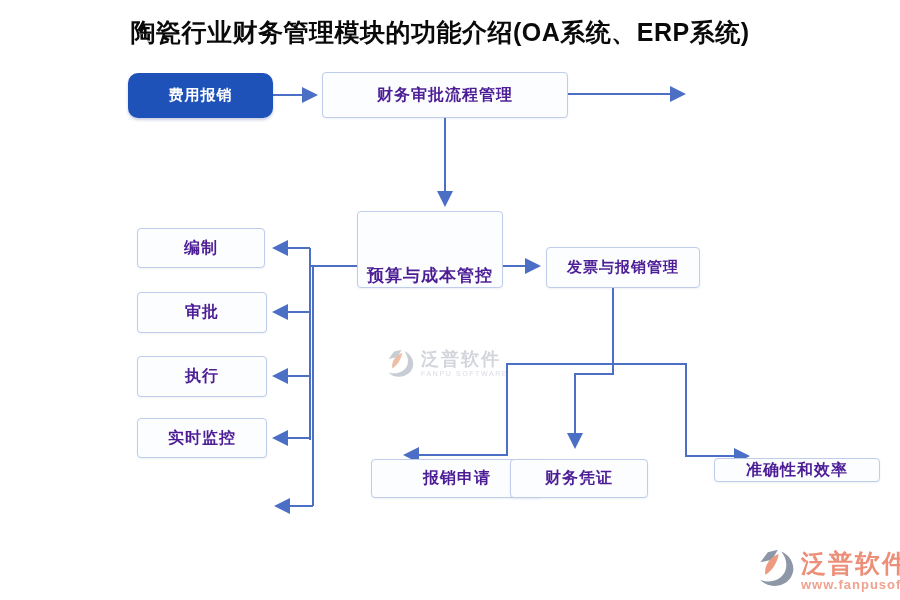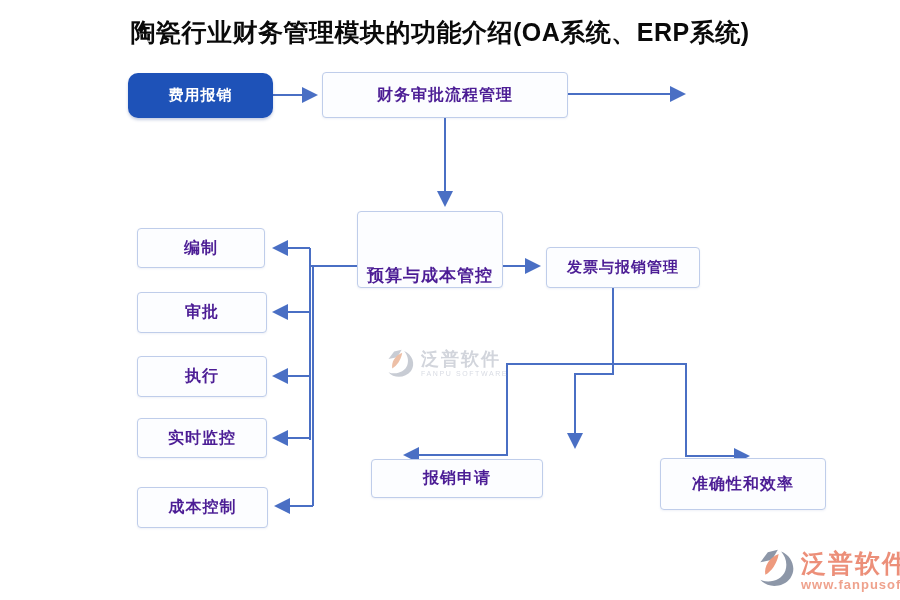--- a/index.html
+++ b/index.html
@@ -73,24 +73,24 @@
   <div class="node primary" style="left:84px;top:73px;width:145px;height:45px;margin-left:44px;">费用报销</div>
   <div class="node" style="left:322px;top:72px;width:246px;height:46px;">财务审批流程管理</div>
 
   <div class="node tall" style="left:357px;top:211px;width:146px;height:77px;">预算与成本管控</div>
   <div class="node" style="left:546px;top:247px;width:154px;height:41px;font-size:15px;">发票与报销管理</div>
 
   <div class="node" style="left:137px;top:228px;width:128px;height:40px;">编制</div>
   <div class="node" style="left:137px;top:292px;width:130px;height:41px;">审批</div>
   <div class="node" style="left:137px;top:356px;width:130px;height:41px;">执行</div>
   <div class="node" style="left:137px;top:418px;width:130px;height:40px;text-align:right;">实时监控</div>
-  <div class="node" style="left:137px;top:487px;width:131px;height:41px;">成本控制</div>
 
   <div class="node" style="left:330px;top:459px;width:172px;height:39px;margin-left:41px;">报销申请</div>
-  <div class="node" style="left:660px;top:458px;width:166px;height:52px;">准确性和效率</div>
+  <div class="node" style="left:510px;top:459px;width:138px;height:39px;">财务凭证</div>
+  <div class="node" style="left:714px;top:458px;width:166px;height:24px;">准确性和效率</div>
 
   <div id="watermark">
     <svg width="30" height="30" viewBox="0 0 48 48">
       <path fill="#c8ccd4" d="M13 4 L25 1 L18 13 L4 16 Z"></path>
       <path fill="#c8ccd4" d="M29 3 C 42 8 48 24 40 35 C 31 47 12 47 4 37 C 15 42 30 37 34 26 C 37 17 34 9 29 3 Z"></path>
       <path fill="#edbfa6" d="M26 6 C 15 10 8 21 10 31 C 17 27 24 18 26 6 Z"></path>
     </svg>
     <div class="wm-text">
       <span class="wm-brand">泛普软件</span>
       <span class="wm-sub">FANPU SOFTWARE</span>

